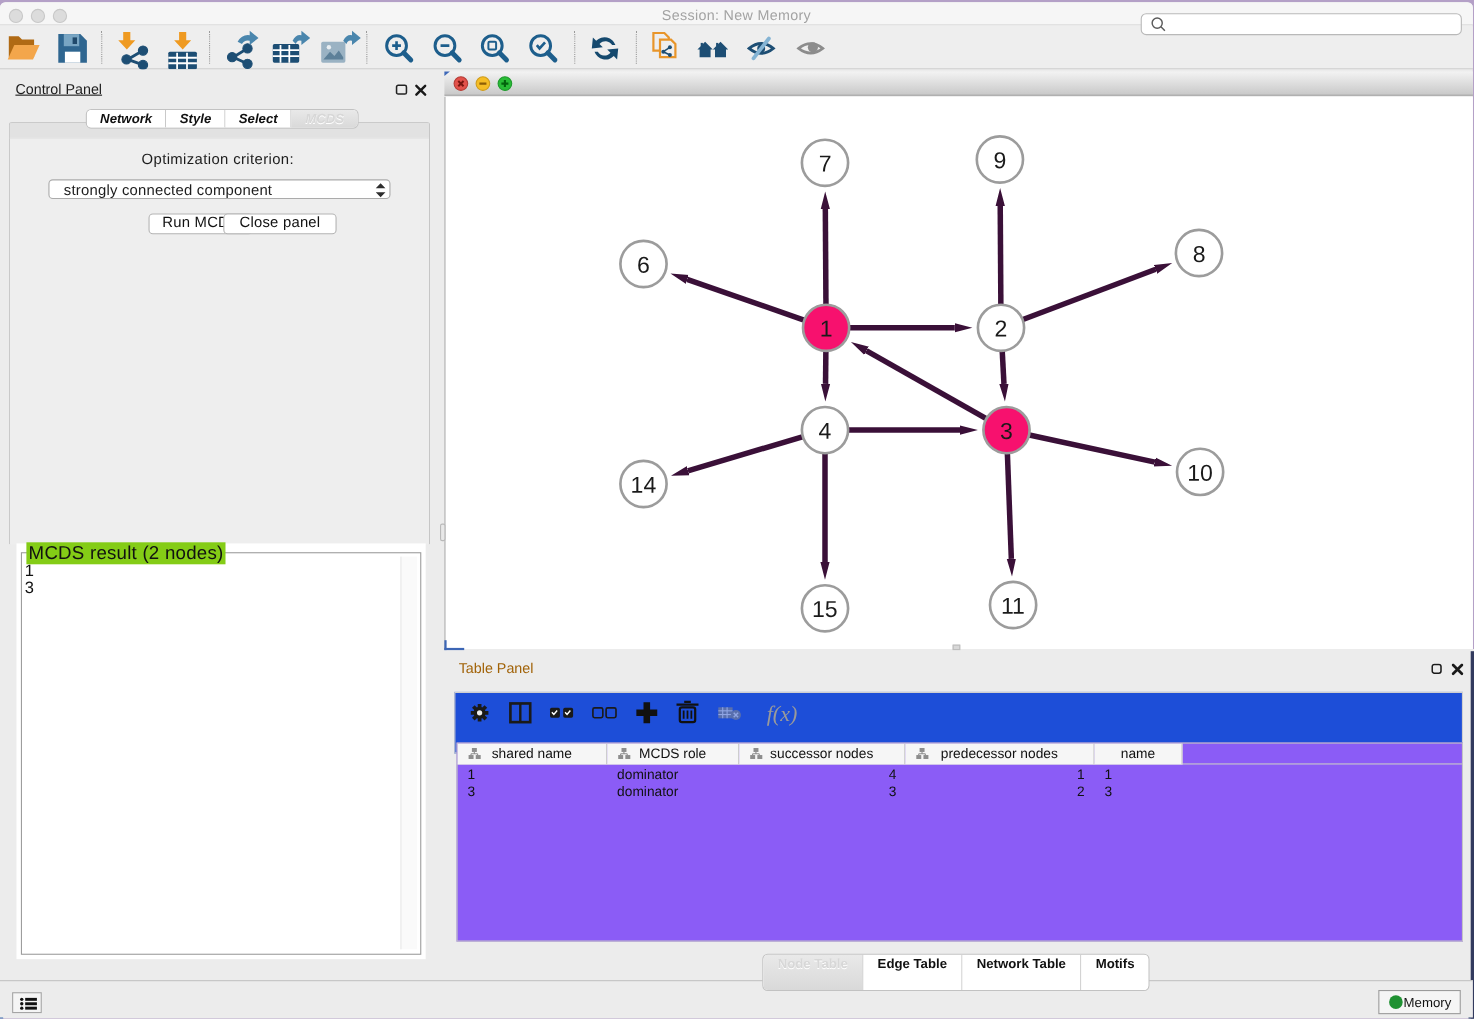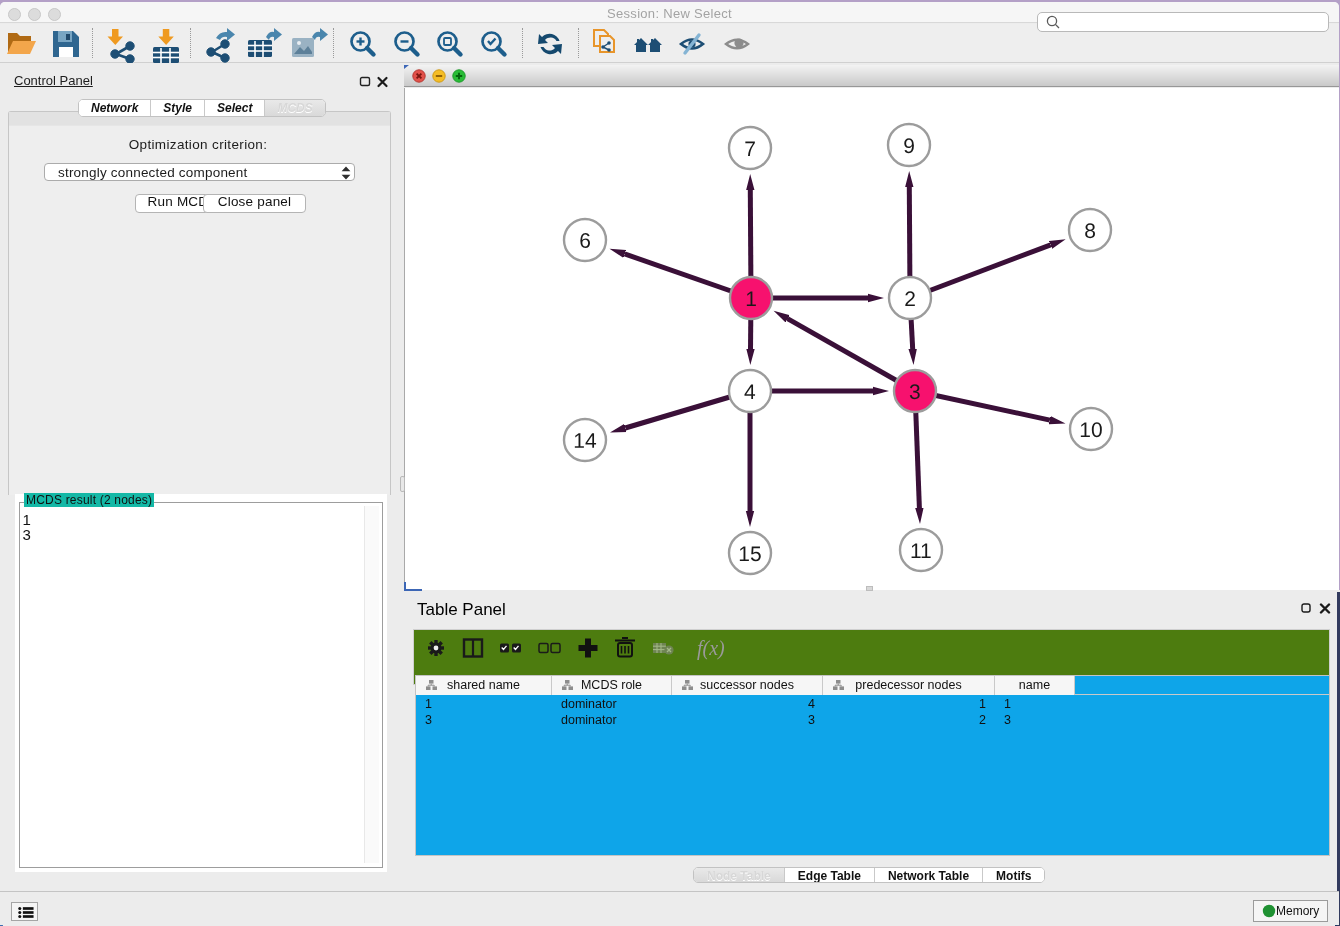--- a/index.html
+++ b/index.html
@@ -22,53 +22,53 @@
 .cptab { font-size:12px; font-weight:bold; color:#111; padding:0.5px 12px 0 12px; border-right:1px solid #c9c9c9; background:#fff; }
 .cptab:last-child { border-right:none; }
 .cptab.sel { background:linear-gradient(#e9e9e9,#d9d9d9); color:#d7d7d7; text-shadow:0 1px 0 #fff; }
 #cp-box { position:absolute; left:8px; top:46px; width:383px; height:384px; border:1px solid #c6c6c6; border-bottom:none; border-radius:3px 3px 0 0; background:#eeeeee; }
 #cp-box-strip { position:absolute; left:0; top:0; width:100%; height:14px; background:#e2e2e2; border-bottom:1px solid #e6e6e6; }
 #optlabel { position:absolute; left:0; top:72px; width:100%; text-align:center; font-size:13.5px; color:#1c1c1c; letter-spacing:0.35px; }
 #dropdown { position:absolute; left:44px; top:98px; width:311px; height:18px; background:#fff; border:1px solid #ababab; border-radius:4px; font-size:13.5px; color:#1c1c1c; padding:1px 0 0 13px; letter-spacing:0.2px; }
 .btn { position:absolute; top:129px; height:19px; background:#fff; border:1px solid #b4b4b4; border-radius:4px; font-size:13.5px; color:#111; text-align:center; line-height:14.5px; letter-spacing:0.2px; }
 #resultpanel { position:absolute; left:15px; top:429px; width:372px; height:378px; background:#fff; }
 #fieldset { position:absolute; left:4px; top:8px; width:364px; height:366px; border:1px solid #9d9d9d; }
-#legend { position:absolute; left:4px; top:-10px; background:#14b8a6; font-size:12px; color:#111; padding:0 2px; letter-spacing:0.2px; }
+#legend { position:absolute; left:4px; top:-10px; background:#84cc16; font-size:17px; color:#111; padding:0 2px; letter-spacing:0.2px; }
 #ta { position:absolute; left:2.5px; top:8.5px; width:339px; height:350px; font-size:15px; color:#111; line-height:15.5px; }
 #ta-scroll { position:absolute; right:3px; top:3px; width:15px; height:357px; background:#fafafa; border-left:1px solid #e8e8e8; }
 
 #sccwin { position:absolute; left:404px; top:63px; width:935px; height:526px; }
 #scc-titlebar { position:absolute; left:0; top:0; width:100%; height:22px; background:linear-gradient(#f3f3f3,#c9c9c9); border-bottom:1px solid #979797; }
 #scc-title { position:absolute; top:5px; left:0; width:100%; text-align:center; font-size:13px; font-weight:bold; color:#222; letter-spacing:0.2px; }
 #canvas { position:absolute; left:0; top:23px; width:935px; height:503px; background:#fff; border-left:1px solid #a9a9a9; border-bottom:1px solid #a9a9a9; }
 
 #tpanel { position:absolute; left:404px; top:588px; width:936px; height:302px; background:#ececec; }
-#tp-title { position:absolute; left:13px; top:10px; font-size:17px; color:#000000; }
-#tp-toolbar { position:absolute; left:9px; top:39px; width:917px; height:56px; border:1px solid #cfcfcf; background:#4d7c0f; }
-#tp-table { position:absolute; left:11px; top:85px; width:915px; height:181px; background:#0ea5e9; border:1px solid #c4c4c4; }
+#tp-title { position:absolute; left:13px; top:10px; font-size:13px; color:#a16207; }
+#tp-toolbar { position:absolute; left:9px; top:39px; width:917px; height:56px; border:1px solid #cfcfcf; background:#1d4ed8; }
+#tp-table { position:absolute; left:11px; top:85px; width:915px; height:181px; background:#8b5cf6; border:1px solid #c4c4c4; }
 #tp-header { position:absolute; left:0; top:0; width:100%; height:19px; border-bottom:1px solid #c9c9c9; font-size:12.5px; color:#111; }
 .hcell { background:#f6f6f6; }
 .hcell { position:absolute; top:0; height:19px; border-right:1px solid #c9c9c9; }
 .hlabel { position:absolute; top:2px; width:100%; text-align:center; }
 .trow { position:absolute; width:100%; height:16px; font-size:12.5px; color:#111; }
 .tcell { position:absolute; top:0; }
-#tp-tabs { position:absolute; left:289px; top:277px; height:16px; display:flex; border:1px solid #c2c2c2; border-radius:5px; overflow:hidden; background:#fff; z-index:3; }
+#tp-tabs { position:absolute; left:289px; top:277px; height:34px; display:flex; border:1px solid #c2c2c2; border-radius:5px; overflow:hidden; background:#fff; z-index:3; }
 
 #statusbar { position:absolute; left:0; top:889px; width:1339px; height:34px; background:#ececec; border-top:1px solid #c4c4c4; }
 #listbtn { position:absolute; left:11px; top:10px; width:27px; height:19px; background:#f5f5f5; border:1px solid #a5a5a5; }
 #membtn { position:absolute; right:11px; top:8px; width:75px; height:22px; background:#f5f5f5; border:1px solid #9b9b9b; font-size:12px; color:#111; }
 </style>
 </head>
 <body>
 <div id="win">
   <div id="titlebar">
     <div class="tl" style="left:8px;"></div>
     <div class="tl" style="left:28px;"></div>
     <div class="tl" style="left:48px;"></div>
-    <div id="title-text">Session: New Select</div>
+    <div id="title-text">Session: New Memory</div>
   </div>
   <div id="toolbar">
   <svg width="1339" height="39" viewBox="0 0 1339 39">
     <g transform="translate(22,20)">
       <path d="M-14,-11 h9 l3,3 h11 v16 h-23 z" fill="#b06a14"></path>
       <path d="M-15,10 L-9,-3 H14 L8,10 z" fill="#f3a64b"></path>
     </g>
     <g transform="translate(66,20)">
       <path d="M-13,-13 h20 l6,6 v20 h-26 z" fill="#2f6690"></path>
       <rect x="-8" y="-13" width="14" height="11" fill="#78a5c3"></rect>

